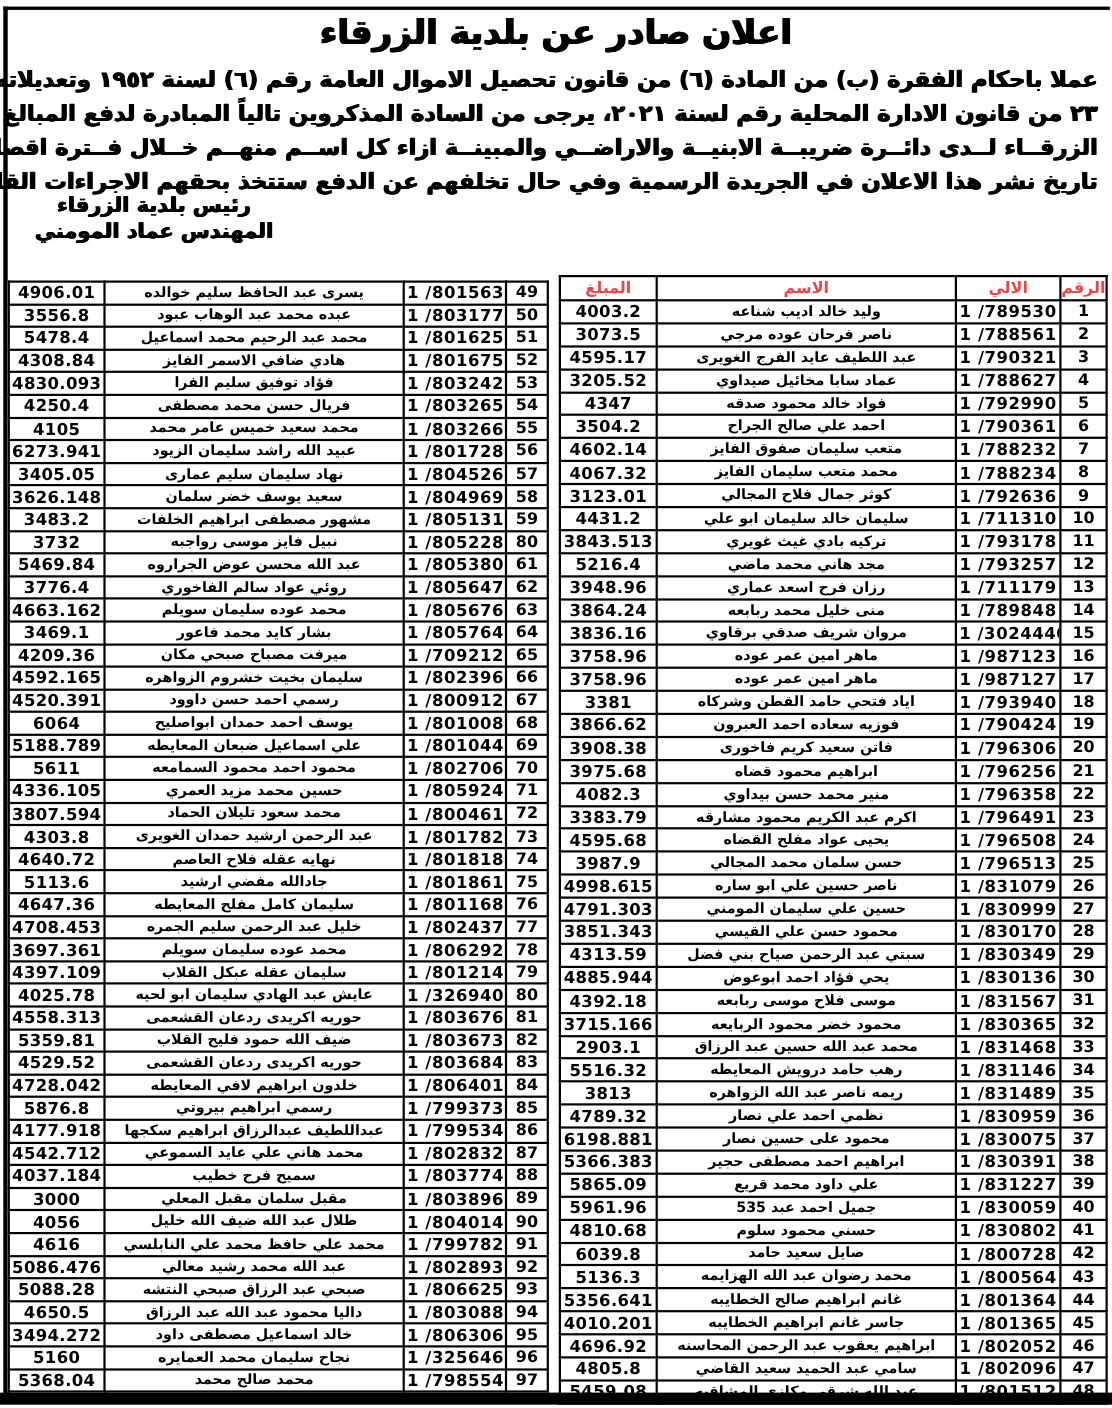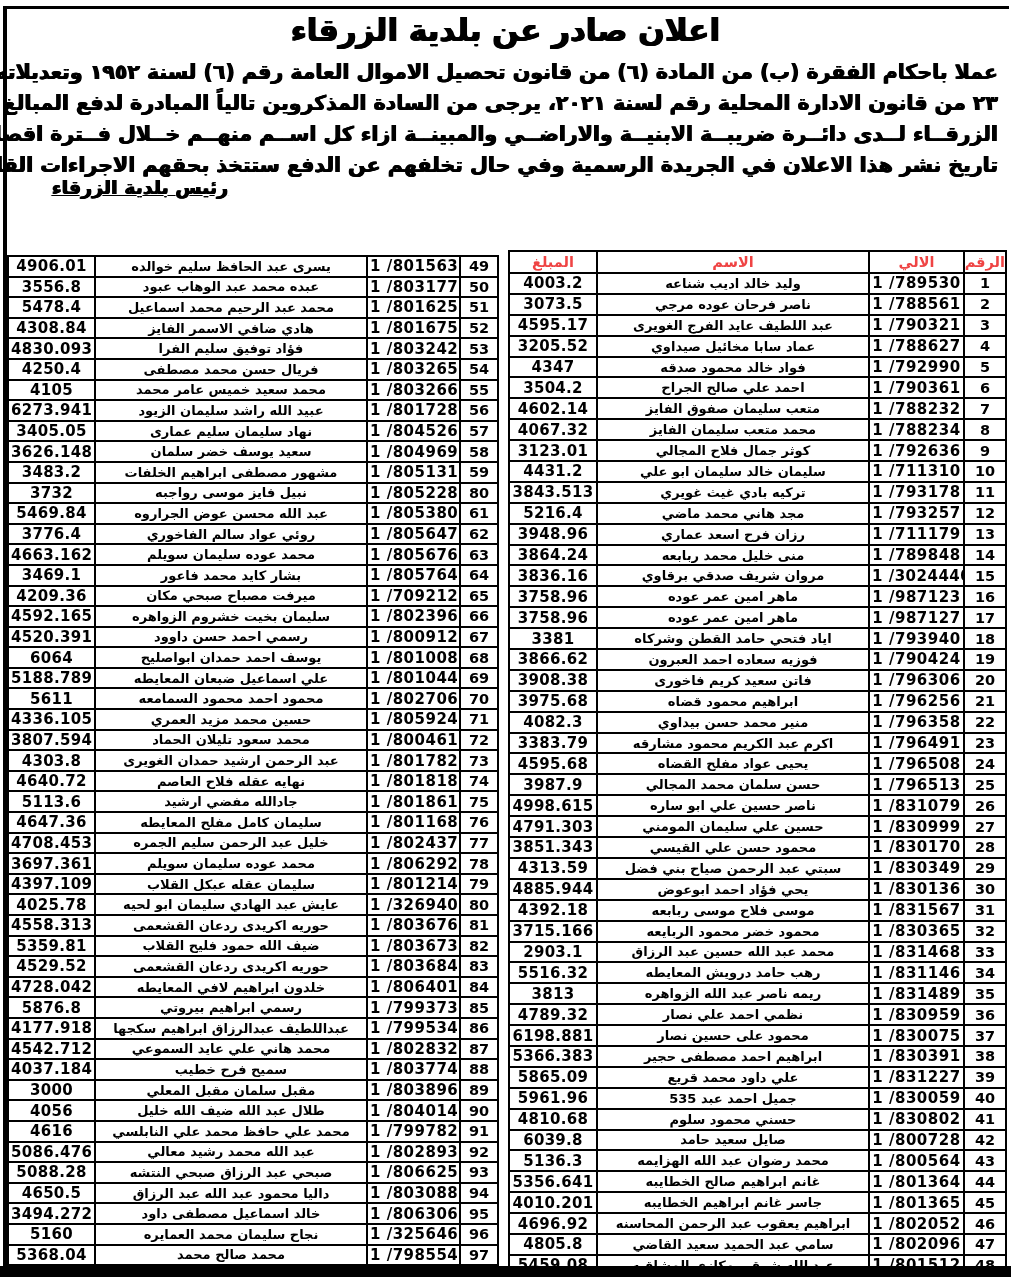--- a/index.html
+++ b/index.html
@@ -33,21 +33,20 @@
     font-size:20.5px;line-height:31px;
     text-shadow:0.6px 0 0 #000,-0.6px 0 0 #000;
   }
   .body-line{text-align:justify;text-align-last:justify;white-space:nowrap;}
   .body-line.last{text-align-last:right;text-align:right;padding-left:16px;}
   .signature{
     position:absolute;left:20px;top:176px;width:240px;
     direction:rtl;text-align:center;color:#000;font-weight:bold;
     font-size:19px;line-height:23px;
     text-shadow:0.6px 0 0 #000,-0.6px 0 0 #000;
-    text-decoration:underline;
   }
   .note{
     position:absolute;right:266px;top:202px;
     direction:rtl;white-space:nowrap;color:#000;font-weight:bold;
     font-size:21px;
     text-shadow:0.7px 0 0 #000,-0.7px 0 0 #000;
   }
   table.roster{
     position:absolute;border-collapse:collapse;table-layout:fixed;
     direction:rtl;background:#fff;
@@ -79,20 +78,21 @@
 
   <div class="body-text">
     <div class="body-line">عملا باحكام الفقرة (ب) من المادة (٦) من قانون تحصيل الاموال العامة رقم (٦) لسنة ١٩٥٢ وتعديلاته وبدلالة الفقرة ج من المادة</div>
     <div class="body-line">٢٣ من قانون الادارة المحلية رقم لسنة ٢٠٢١، يرجى من السادة المذكروين تالياً المبادرة لدفع المبالغ المتحققة عليهم لحساب بلدية</div>
     <div class="body-line">الزرقــاء لــدى دائــرة ضريبــة الابنيــة والاراضــي والمبينــة ازاء كل اســم منهــم خــلال فــترة اقصاهــا (٦٠) ســتون يومــا مــن</div>
     <div class="body-line last">تاريخ نشر هذا الاعلان في الجريدة الرسمية وفي حال تخلفهم عن الدفع ستتخذ بحقهم الاجراءات القانونية اللازمة</div>
   </div>
 
   <div class="signature">
     <div>رئيس بلدية الزرقاء</div>
+    <div>المهندس عماد المومني</div>
   </div>
 
 
   <table class="roster" id="right-table">
     <colgroup>
       <col style="width:42px">
         <col style="width:95px">
         <col style="width:272px">
         <col style="width:88px">
     </colgroup>

